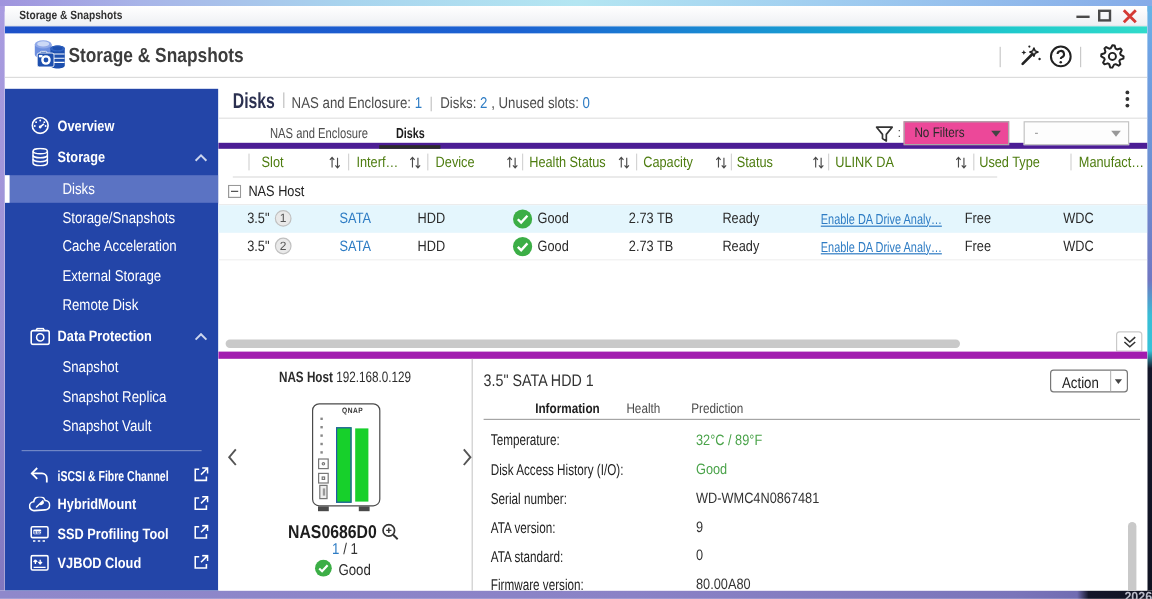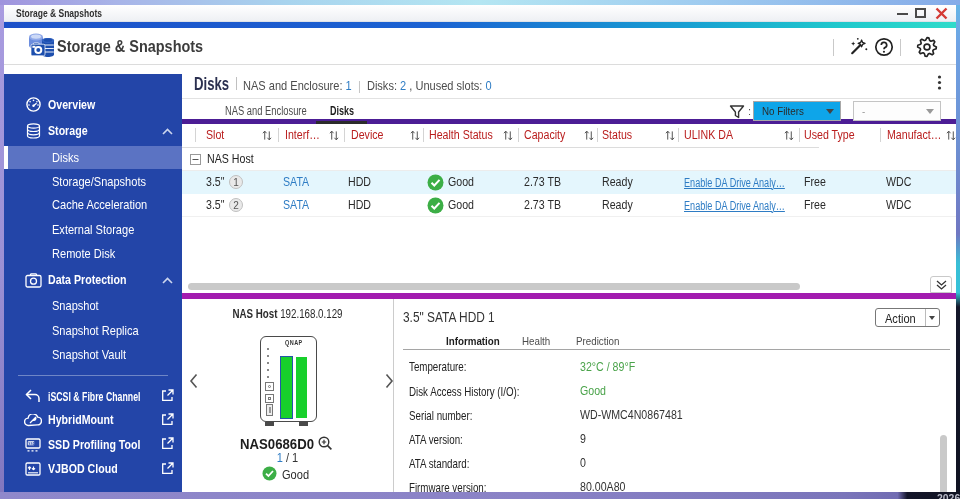--- a/index.html
+++ b/index.html
@@ -179,31 +179,31 @@
     </div>
 
     <div class="abs" style="left:0;top:34px;width:898px;height:25px;border-bottom:5px solid #4c1d95;">
       <div class="abs cx" style="left:43px;top:5px;font-size:12px;color:#4c4c4c;transform:scaleX(0.78);transform-origin:0 0;">NAS and Enclosure</div>
       <div class="abs" style="left:148px;top:5px;font-size:12px;font-weight:bold;color:#1c1c1c;transform:scaleX(0.75);transform-origin:0 0;white-space:nowrap;">Disks</div>
       <div class="abs" style="left:134px;top:22px;width:51px;height:3px;background:#2b2b2b;"></div>
       <svg class="abs" style="left:547px;top:5px;" width="16" height="16" viewBox="0 0 16 16">
           <path d="M1.5 2 H14.5 L9.6 8 V13.5 L6.4 11.5 V8z" fill="none" stroke="#333" stroke-width="1.4" stroke-linejoin="round"></path>
         </svg>
       <div class="abs" style="left:566px;top:6px;font-size:11px;color:#555;">:</div>
-      <div class="abs" style="left:571px;top:2px;width:88px;height:20px;border:1px solid #a8a8a8;background:#0ea5e9;">
+      <div class="abs" style="left:571px;top:2px;width:88px;height:20px;border:1px solid #a8a8a8;background:#ec4899;">
         <div class="abs cx" style="left:8px;top:3px;font-size:11.5px;color:#2b2b2b;">No Filters</div>
         <div class="abs" style="left:72px;top:7px;width:0;height:0;border-left:4px solid transparent;border-right:4px solid transparent;border-top:5px solid #444;"></div>
       </div>
       <div class="abs" style="left:671px;top:2px;width:88px;height:20px;border:1px solid #c4c4c4;background:#fdfdfd;">
         <div class="abs cx" style="left:8px;top:3px;font-size:11.5px;color:#9a9a9a;">-</div>
         <div class="abs" style="left:72px;top:7px;width:0;height:0;border-left:4px solid transparent;border-right:4px solid transparent;border-top:5px solid #999;"></div>
       </div>
     </div>
 
-    <div class="abs" style="left:0;top:59px;width:637px;height:24px;border-bottom:1px solid #dcdcdc;font-size:12.5px;color:#b91c1c;">
+    <div class="abs" style="left:12px;top:59px;width:637px;height:24px;border-bottom:1px solid #dcdcdc;font-size:12.5px;color:#4d7c0f;">
       <div class="abs" style="left:13px;top:4px;width:1px;height:14px;background:#d4d4d4;"></div>
       <div class="abs cx" style="left:24px;top:4px;">Slot</div>
         <svg class="abs" style="left:80px;top:6px;" width="10" height="11" viewBox="0 0 11 12">
           <g stroke="#4a4a4a" stroke-width="1.05" fill="none">
             <path d="M3 10.5 V1.5 M1 3.5 L3 1.2 L5 3.5"></path>
             <path d="M8 1.5 V10.5 M6 8.5 L8 10.8 L10 8.5"></path>
           </g>
         </svg>
       <div class="abs" style="left:96px;top:4px;width:1px;height:14px;background:#d4d4d4;"></div>
       <div class="abs cx" style="left:103px;top:4px;">Interf…</div>

